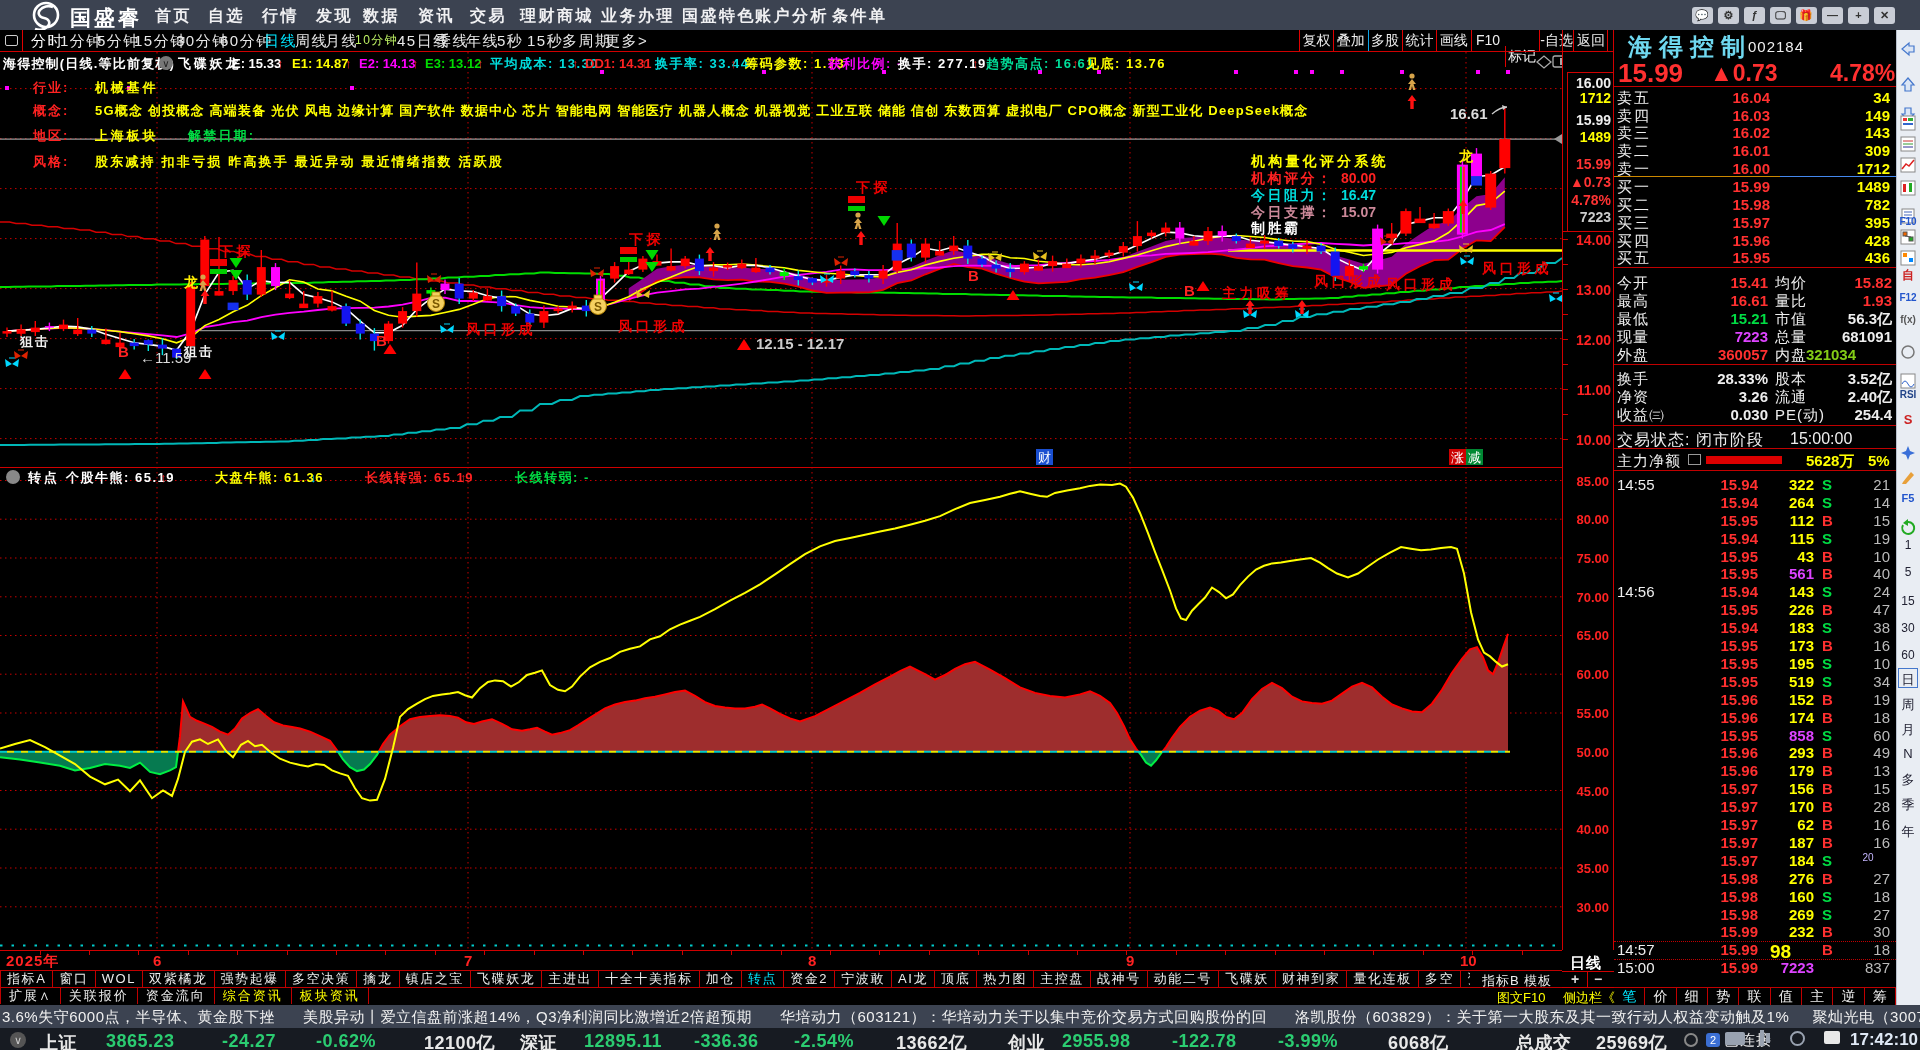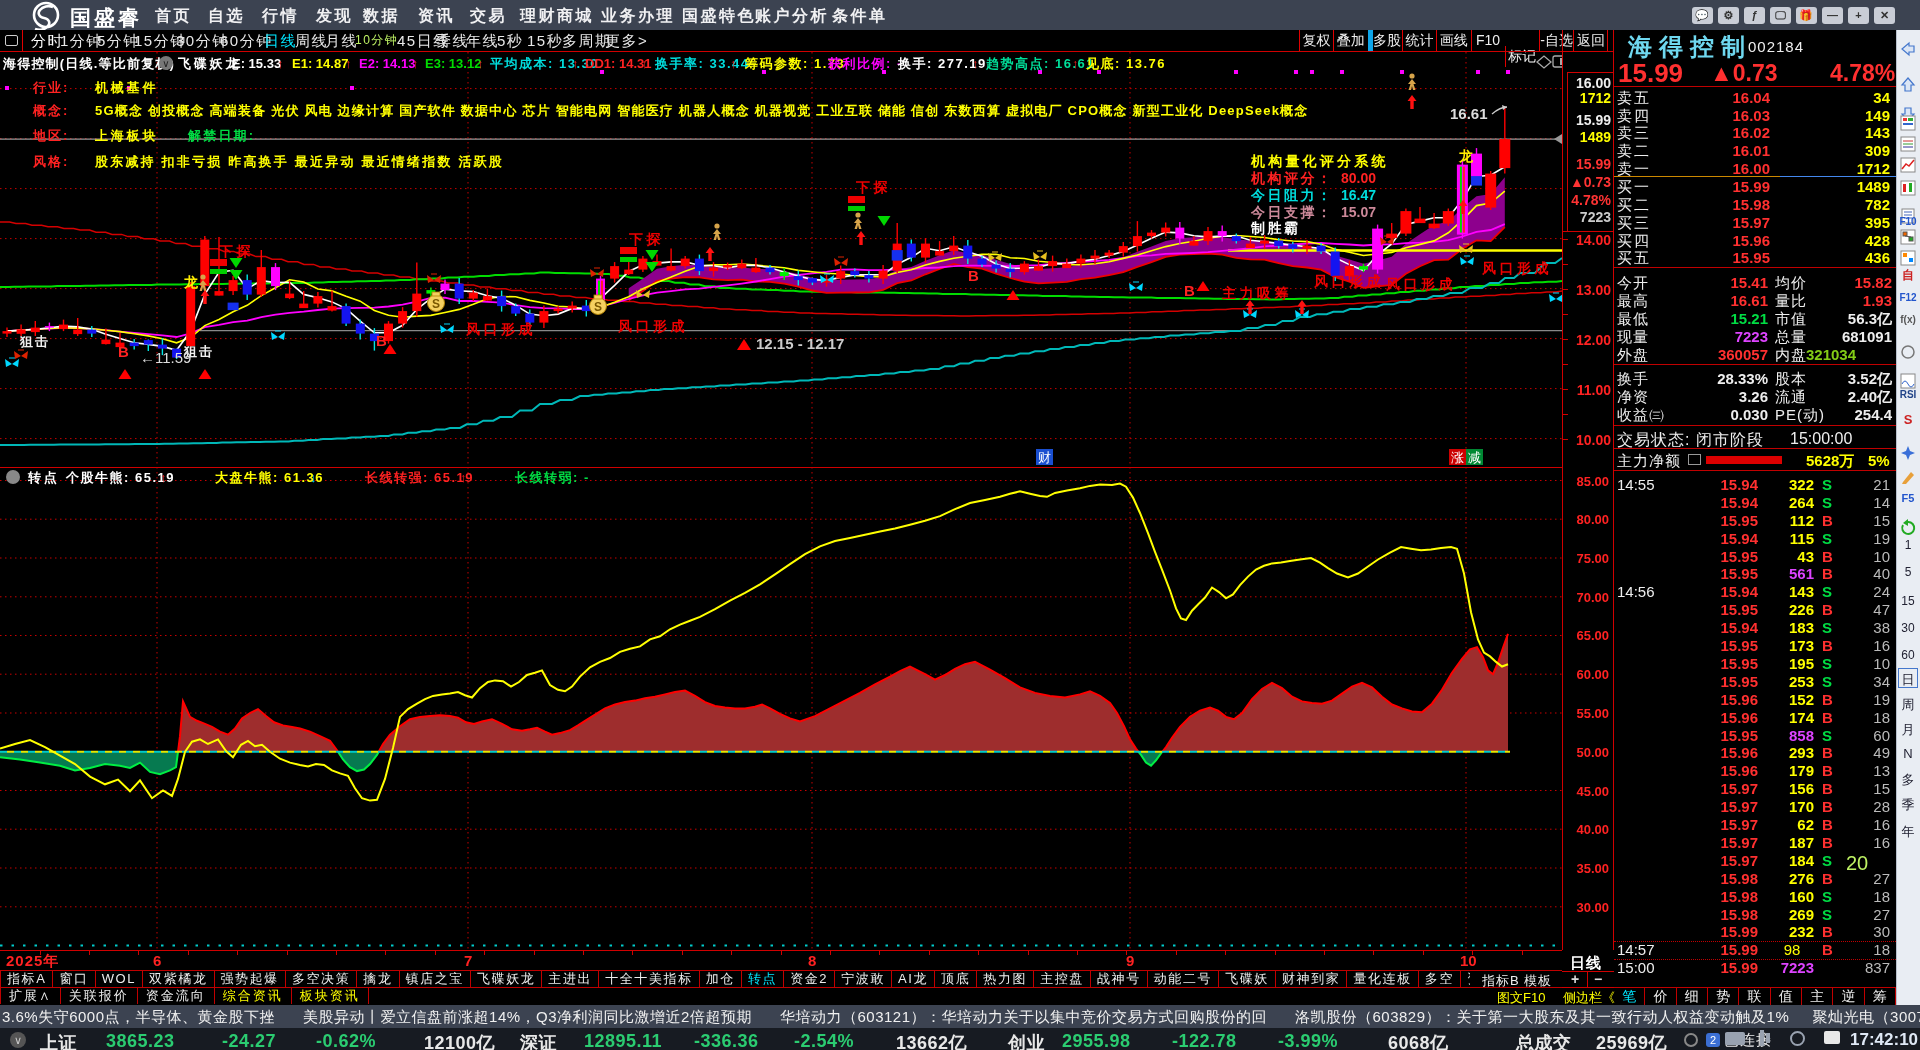--- a/index.html
+++ b/index.html
@@ -42,21 +42,21 @@
     <div style="position:absolute;left:436px;top:2px;color:#e8e8e8;font-size:15px;letter-spacing:1.5px;white-space:nowrap">季线</div>
     <div style="position:absolute;left:466px;top:2px;color:#e8e8e8;font-size:15px;letter-spacing:1.5px;white-space:nowrap">年线</div>
     <div style="position:absolute;left:497px;top:2px;color:#e8e8e8;font-size:15px;letter-spacing:1.5px;white-space:nowrap">5秒</div>
     <div style="position:absolute;left:527px;top:2px;color:#e8e8e8;font-size:15px;letter-spacing:1.5px;white-space:nowrap">15秒</div>
     <div style="position:absolute;left:562px;top:2px;color:#e8e8e8;font-size:15px;letter-spacing:1.5px;white-space:nowrap">多周期</div>
     <div style="position:absolute;left:605px;top:2px;color:#e8e8e8;font-size:15px;letter-spacing:1.5px;white-space:nowrap">更多&gt;</div>
     <div style="position:absolute;left:5px;top:5px;width:13px;height:11px;border:1.5px solid #ccc;border-radius:2px"></div>
     <div style="position:absolute;left:22px;top:0;width:1px;height:21px;background:#e00000"></div>
     <div style="position:absolute;left:1299px;top:0;width:34px;height:21px;border-left:1px solid #e00000;color:#eee;font-size:14px;text-align:center;line-height:21px;white-space:nowrap">复权</div>
     <div style="position:absolute;left:1333.3px;top:0;width:34px;height:21px;border-left:1px solid #e00000;color:#eee;font-size:14px;text-align:center;line-height:21px;white-space:nowrap">叠加</div>
-    <div style="position:absolute;left:1367.6px;top:0;width:34px;height:21px;border-left:5px solid #0ea5e9;color:#eee;font-size:14px;text-align:center;line-height:21px;white-space:nowrap">多股</div>
+    <div style="position:absolute;left:1367.6px;top:0;width:34px;height:21px;border-left:1px solid #0ea5e9;color:#eee;font-size:14px;text-align:center;line-height:21px;white-space:nowrap">多股</div>
     <div style="position:absolute;left:1401.8999999999999px;top:0;width:34px;height:21px;border-left:1px solid #e00000;color:#eee;font-size:14px;text-align:center;line-height:21px;white-space:nowrap">统计</div>
     <div style="position:absolute;left:1436.1999999999998px;top:0;width:34px;height:21px;border-left:1px solid #e00000;color:#eee;font-size:14px;text-align:center;line-height:21px;white-space:nowrap">画线</div>
     <div style="position:absolute;left:1470.4999999999998px;top:0;width:34px;height:21px;border-left:1px solid #e00000;color:#eee;font-size:14px;text-align:center;line-height:21px;white-space:nowrap">F10</div>
     <div style="position:absolute;left:1504.7999999999997px;top:16px;width:34px;height:21px;border-left:1px solid #e00000;color:#eee;font-size:14px;text-align:center;line-height:21px;white-space:nowrap">标记</div>
     <div style="position:absolute;left:1539.0999999999997px;top:0;width:34px;height:21px;border-left:1px solid #e00000;color:#eee;font-size:14px;text-align:center;line-height:21px;white-space:nowrap">-自选</div>
     <div style="position:absolute;left:1573.3999999999996px;top:0;width:34px;height:21px;border-left:1px solid #e00000;color:#eee;font-size:14px;text-align:center;line-height:21px;white-space:nowrap">返回</div>
     <div style="position:absolute;left:1607px;top:0;width:1px;height:21px;background:#e00000"></div>
   </div>
 <div class="r" style="left:0;top:52px;width:1562px;height:898px">
     <svg width="1562" height="415" viewBox="0 52 1562 415" style="position:absolute;left:0;top:0">
@@ -748,21 +748,21 @@
 <div style="position:absolute;left:1846px;top:619px;width:44px;color:#bbb;font-size:15px;text-align:right">38</div>
 <div style="position:absolute;left:1690px;top:637px;width:68px;color:#ff3030;font-size:15px;font-weight:bold;text-align:right">15.95</div>
 <div style="position:absolute;left:1770px;top:637px;width:44px;color:#ffff00;font-size:15px;font-weight:bold;text-align:right">173</div>
 <div style="position:absolute;left:1822px;top:637px;color:#ff3030;font-size:15px;font-weight:bold">B</div>
 <div style="position:absolute;left:1846px;top:637px;width:44px;color:#bbb;font-size:15px;text-align:right">16</div>
 <div style="position:absolute;left:1690px;top:655px;width:68px;color:#ff3030;font-size:15px;font-weight:bold;text-align:right">15.95</div>
 <div style="position:absolute;left:1770px;top:655px;width:44px;color:#ffff00;font-size:15px;font-weight:bold;text-align:right">195</div>
 <div style="position:absolute;left:1822px;top:655px;color:#00dd44;font-size:15px;font-weight:bold">S</div>
 <div style="position:absolute;left:1846px;top:655px;width:44px;color:#bbb;font-size:15px;text-align:right">10</div>
 <div style="position:absolute;left:1690px;top:673px;width:68px;color:#ff3030;font-size:15px;font-weight:bold;text-align:right">15.95</div>
-<div style="position:absolute;left:1770px;top:673px;width:44px;color:#ffff00;font-size:15px;font-weight:bold;text-align:right">253</div>
+<div style="position:absolute;left:1770px;top:673px;width:44px;color:#ffff00;font-size:15px;font-weight:bold;text-align:right">519</div>
 <div style="position:absolute;left:1822px;top:673px;color:#00dd44;font-size:15px;font-weight:bold">S</div>
 <div style="position:absolute;left:1846px;top:673px;width:44px;color:#bbb;font-size:15px;text-align:right">34</div>
 <div style="position:absolute;left:1690px;top:691px;width:68px;color:#ff3030;font-size:15px;font-weight:bold;text-align:right">15.96</div>
 <div style="position:absolute;left:1770px;top:691px;width:44px;color:#ffff00;font-size:15px;font-weight:bold;text-align:right">152</div>
 <div style="position:absolute;left:1822px;top:691px;color:#ff3030;font-size:15px;font-weight:bold">B</div>
 <div style="position:absolute;left:1846px;top:691px;width:44px;color:#bbb;font-size:15px;text-align:right">19</div>
 <div style="position:absolute;left:1690px;top:709px;width:68px;color:#ff3030;font-size:15px;font-weight:bold;text-align:right">15.96</div>
 <div style="position:absolute;left:1770px;top:709px;width:44px;color:#ffff00;font-size:15px;font-weight:bold;text-align:right">174</div>
 <div style="position:absolute;left:1822px;top:709px;color:#ff3030;font-size:15px;font-weight:bold">B</div>
 <div style="position:absolute;left:1846px;top:709px;width:44px;color:#bbb;font-size:15px;text-align:right">18</div>
@@ -790,40 +790,40 @@
 <div style="position:absolute;left:1770px;top:816px;width:44px;color:#ffff00;font-size:15px;font-weight:bold;text-align:right">62</div>
 <div style="position:absolute;left:1822px;top:816px;color:#ff3030;font-size:15px;font-weight:bold">B</div>
 <div style="position:absolute;left:1846px;top:816px;width:44px;color:#bbb;font-size:15px;text-align:right">16</div>
 <div style="position:absolute;left:1690px;top:834px;width:68px;color:#ff3030;font-size:15px;font-weight:bold;text-align:right">15.97</div>
 <div style="position:absolute;left:1770px;top:834px;width:44px;color:#ffff00;font-size:15px;font-weight:bold;text-align:right">187</div>
 <div style="position:absolute;left:1822px;top:834px;color:#ff3030;font-size:15px;font-weight:bold">B</div>
 <div style="position:absolute;left:1846px;top:834px;width:44px;color:#bbb;font-size:15px;text-align:right">16</div>
 <div style="position:absolute;left:1690px;top:852px;width:68px;color:#ff3030;font-size:15px;font-weight:bold;text-align:right">15.97</div>
 <div style="position:absolute;left:1770px;top:852px;width:44px;color:#ffff00;font-size:15px;font-weight:bold;text-align:right">184</div>
 <div style="position:absolute;left:1822px;top:852px;color:#00dd44;font-size:15px;font-weight:bold">S</div>
-<div style="position:absolute;left:1846px;top:852px;width:44px;color:#bef264;font-size:20px;text-align:left">20</div>
+<div style="position:absolute;left:1846px;top:852px;width:44px;color:#c4b5fd;font-size:10px;text-align:center">20</div>
 <div style="position:absolute;left:1690px;top:870px;width:68px;color:#ff3030;font-size:15px;font-weight:bold;text-align:right">15.98</div>
 <div style="position:absolute;left:1770px;top:870px;width:44px;color:#ffff00;font-size:15px;font-weight:bold;text-align:right">276</div>
 <div style="position:absolute;left:1822px;top:870px;color:#ff3030;font-size:15px;font-weight:bold">B</div>
 <div style="position:absolute;left:1846px;top:870px;width:44px;color:#bbb;font-size:15px;text-align:right">27</div>
 <div style="position:absolute;left:1690px;top:888px;width:68px;color:#ff3030;font-size:15px;font-weight:bold;text-align:right">15.98</div>
 <div style="position:absolute;left:1770px;top:888px;width:44px;color:#ffff00;font-size:15px;font-weight:bold;text-align:right">160</div>
 <div style="position:absolute;left:1822px;top:888px;color:#00dd44;font-size:15px;font-weight:bold">S</div>
 <div style="position:absolute;left:1846px;top:888px;width:44px;color:#bbb;font-size:15px;text-align:right">18</div>
 <div style="position:absolute;left:1690px;top:906px;width:68px;color:#ff3030;font-size:15px;font-weight:bold;text-align:right">15.98</div>
 <div style="position:absolute;left:1770px;top:906px;width:44px;color:#ffff00;font-size:15px;font-weight:bold;text-align:right">269</div>
 <div style="position:absolute;left:1822px;top:906px;color:#00dd44;font-size:15px;font-weight:bold">S</div>
 <div style="position:absolute;left:1846px;top:906px;width:44px;color:#bbb;font-size:15px;text-align:right">27</div>
 <div style="position:absolute;left:1690px;top:923px;width:68px;color:#ff3030;font-size:15px;font-weight:bold;text-align:right">15.99</div>
 <div style="position:absolute;left:1770px;top:923px;width:44px;color:#ffff00;font-size:15px;font-weight:bold;text-align:right">232</div>
 <div style="position:absolute;left:1822px;top:923px;color:#ff3030;font-size:15px;font-weight:bold">B</div>
 <div style="position:absolute;left:1846px;top:923px;width:44px;color:#bbb;font-size:15px;text-align:right">30</div>
 <div style="position:absolute;left:1617px;top:941px;color:#eee;font-size:15px">14:57</div>
 <div style="position:absolute;left:1690px;top:941px;width:68px;color:#ff3030;font-size:15px;font-weight:bold;text-align:right">15.99</div>
-<div style="position:absolute;left:1770px;top:941px;width:44px;color:#ffff00;font-size:15px;font-weight:normal;text-align:center">98</div>
+<div style="position:absolute;left:1770px;top:941px;width:44px;color:#ffff00;font-size:19px;font-weight:bold;text-align:left">98</div>
 <div style="position:absolute;left:1822px;top:941px;color:#ff3030;font-size:15px;font-weight:bold">B</div>
 <div style="position:absolute;left:1846px;top:941px;width:44px;color:#bbb;font-size:15px;text-align:right">18</div>
 <div style="position:absolute;left:1617px;top:959px;color:#eee;font-size:15px">15:00</div>
 <div style="position:absolute;left:1690px;top:959px;width:68px;color:#ff3030;font-size:15px;font-weight:bold;text-align:right">15.99</div>
 <div style="position:absolute;left:1770px;top:959px;width:44px;color:#dd44ff;font-size:15px;font-weight:bold;text-align:right">7223</div>
 <div style="position:absolute;left:1846px;top:959px;width:44px;color:#bbb;font-size:15px;text-align:right">837</div>
 <div style="position:absolute;left:1614px;top:941px;width:282px;border-top:1px dotted #c00000"></div>
 <div style="position:absolute;left:1614px;top:959px;width:282px;border-top:1px dotted #c00000"></div>
 <div style="position:absolute;left:1896px;top:30px;width:24px;height:975px;background:#e9edf3;border-left:1px solid #b8c0cc;"></div>
 <div style="position:absolute;left:1899px;top:40px;width:18px;height:18px"><svg width="18" height="18">

